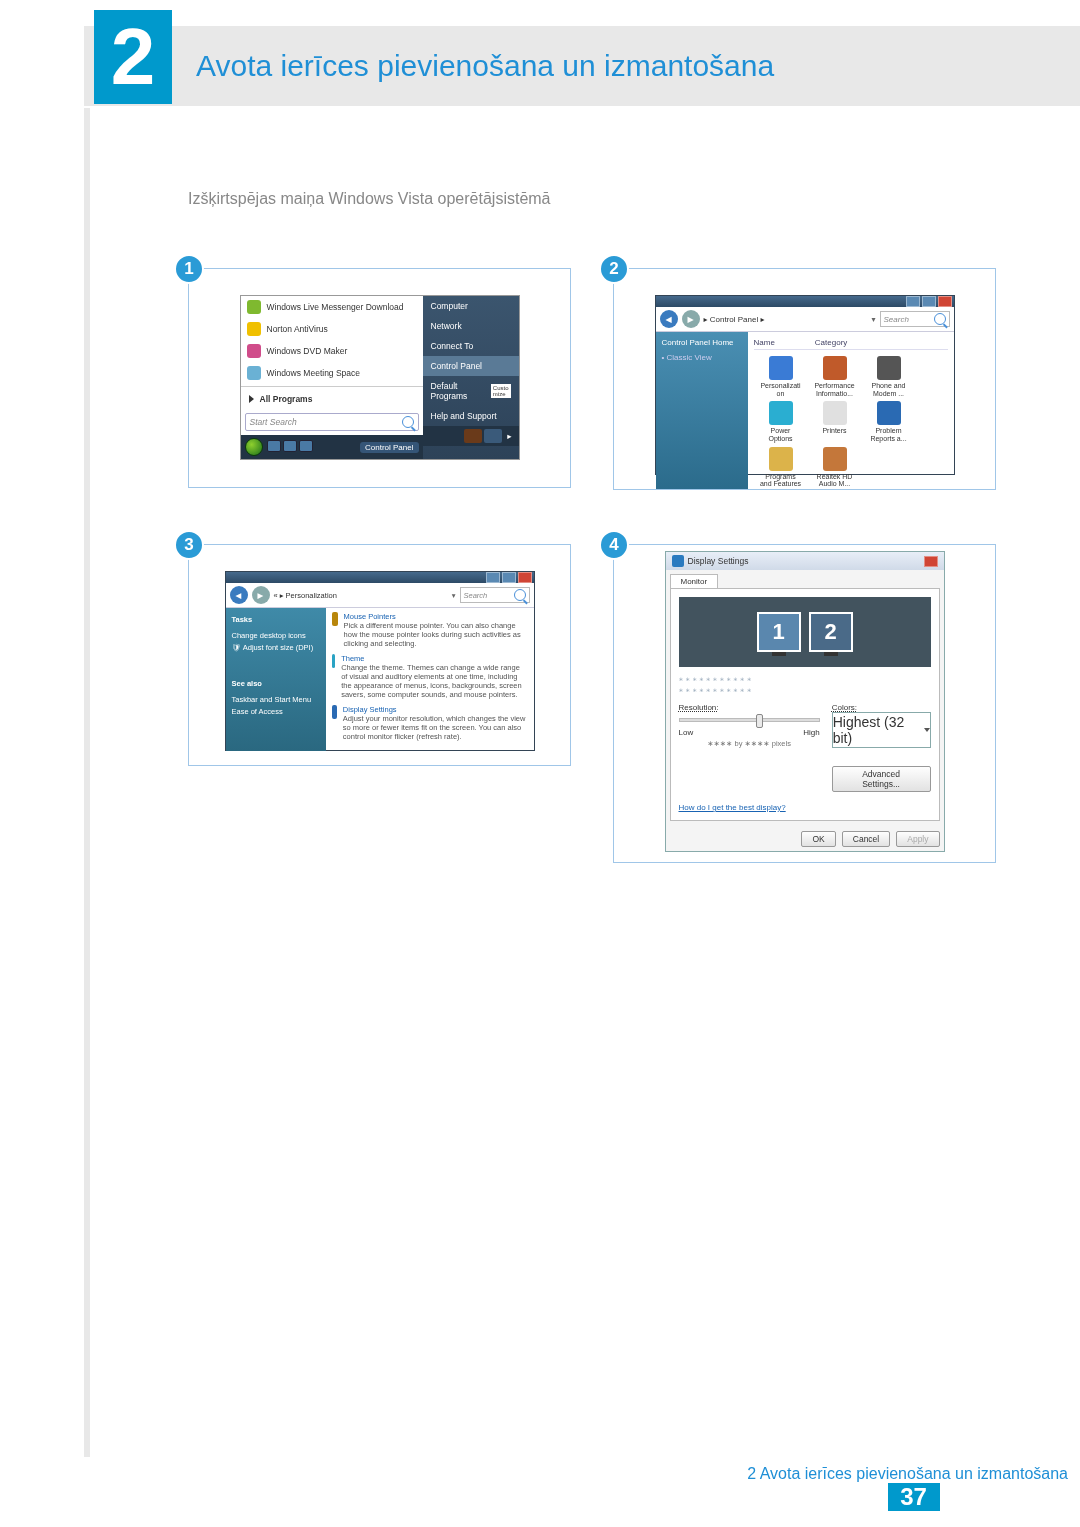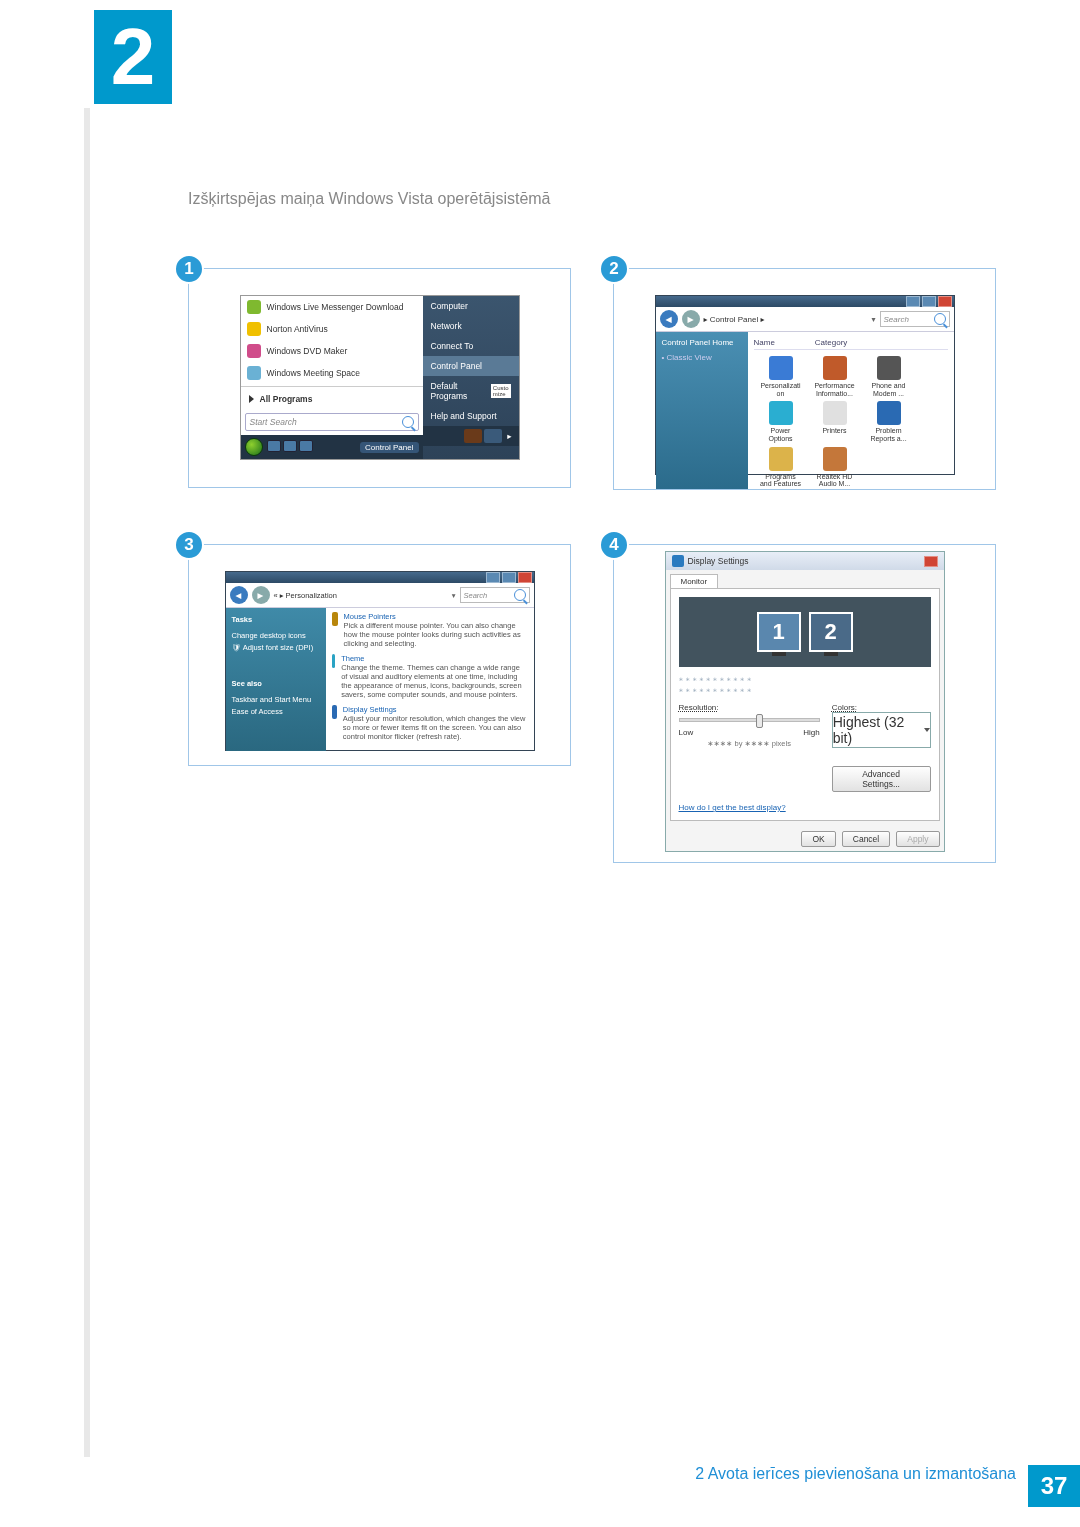--- a/index.html
+++ b/index.html
@@ -179,21 +179,22 @@
   .ds-btn{border:1px solid #999;background:linear-gradient(#fefefe,#e2e2e2);padding:2px 10px;font-size:8.5px;border-radius:2px;}
   .ds-btn.dis{color:#aaa;}
 
   
   .footer {
     position: absolute;
     bottom: 20px;
     right: 0;
     height: 42px;
     display: flex;
-    align-items: flex-start;
+    align-items: center;
+    flex-direction: column;
   }
   .foot-text {
     color: #1f8fd6;
     font-size: 16px;
     margin-right: 12px;
   }
   .foot-page {
     width: 52px;
     height: 42px;
     background: #0099cc;
@@ -209,20 +210,23 @@
     background: #e8e8e8;
   }
 </style>
 </head>
 <body>
 
 <div class="page-wrap">
 
   <div class="leftbar"></div>
 
+  <div class="header-bar">
+    <h1 class="chapter-title">Avota ierīces pievienošana un izmantošana</h1>
+  </div>
   <div class="chapter-badge">2</div>
 
   <div class="content">
     <div class="section-title">Izšķirtspējas maiņa Windows Vista operētājsistēmā</div>
 
     <div class="shots-grid">
 
       <div class="shot-wrap">
         <div class="shot-badge">1</div>
         <div class="shot">

